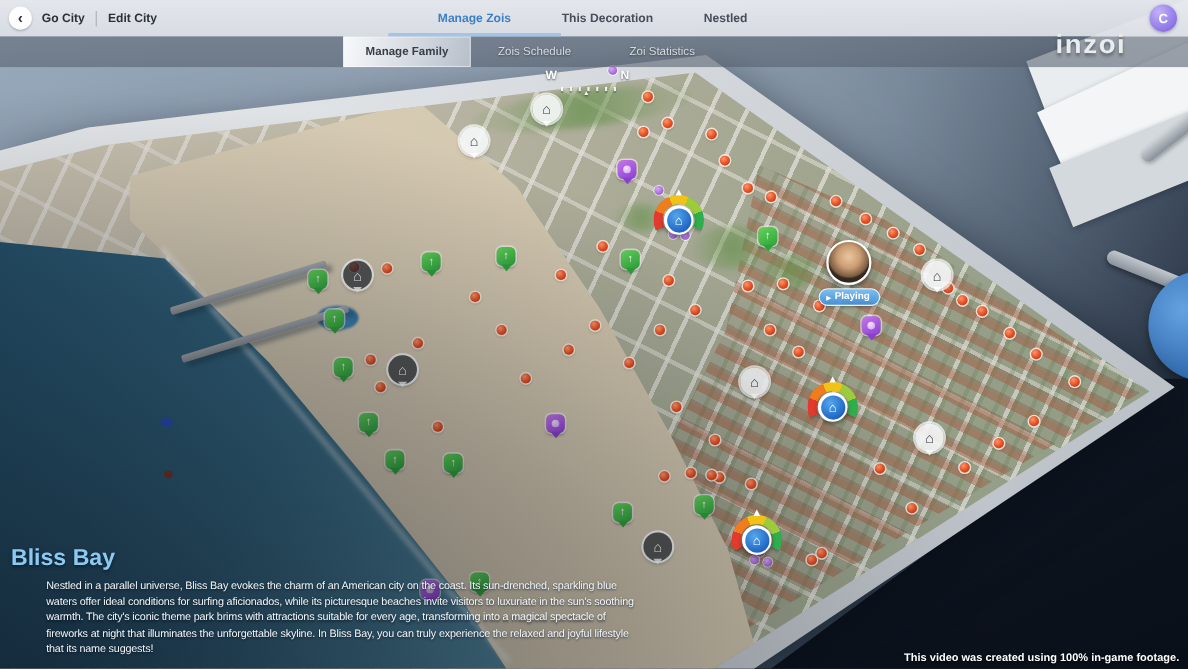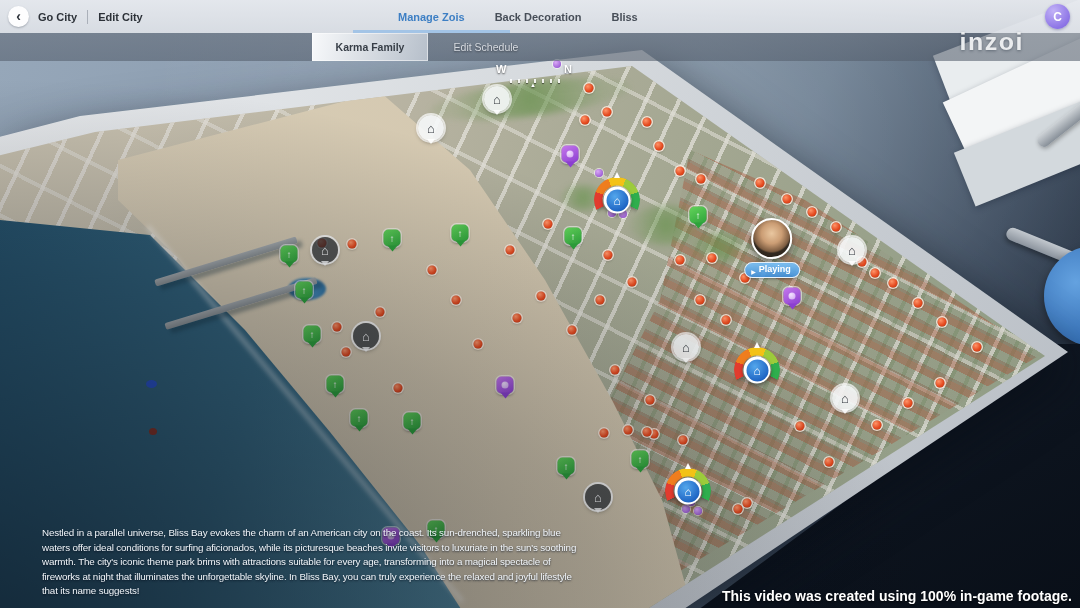--- a/index.html
+++ b/index.html
@@ -125,21 +125,21 @@
   .top-bar{position:absolute;left:0;top:0;width:1080px;height:33px;z-index:10;
     background:linear-gradient(180deg,rgba(230,233,238,0.97),rgba(219,223,229,0.95));
     display:flex;align-items:center;}
   .tb-left{display:flex;align-items:center;gap:10px;padding-left:8px;}
   .back-btn{display:flex;align-items:center;gap:9px;cursor:pointer;}
   .back-circle{width:21px;height:21px;border-radius:50%;background:#fdfdfe;box-shadow:0 1px 2px rgba(60,70,85,.35);
     display:flex;align-items:center;justify-content:center;color:#2d323a;font-size:14px;font-weight:bold;padding-bottom:2px;box-sizing:border-box;}
   .back-label,.edit-city{font-size:11px;font-weight:bold;color:#2c3138;}
   .edit-city{cursor:pointer;}
   .tb-divider{width:1px;height:14px;background:#aab0b9;}
-  .tb-tabs{position:absolute;left:398px;top:0;height:33px;display:flex;align-items:center;gap:30px;}
+  .tb-tabs{position:absolute;left:398px;top:0;height:33px;display:flex;align-items:center;gap:46px;}
   .tb-tab{position:relative;font-size:11px;font-weight:600;color:#474e58;height:33px;display:flex;align-items:center;cursor:pointer;}
   .tb-tab.active{color:#3d7fc4;}
   .tb-tab.active::after{content:"";position:absolute;left:-45px;right:-45px;bottom:0;height:3px;background:#a3c4e6;}
   .profile-badge{position:absolute;right:10px;top:4px;width:25px;height:25px;border-radius:50%;cursor:pointer;
     background:radial-gradient(circle at 34% 28%,#c2b2f7,#8d75e6 70%,#7a62d8);box-shadow:0 1px 3px rgba(60,60,120,.4);
     display:flex;align-items:center;justify-content:center;color:#fff;font-size:12px;font-weight:bold;}
 
   
   .sub-bar{position:absolute;left:0;top:33px;width:1080px;height:28px;z-index:9;
     background:linear-gradient(180deg,rgba(99,108,121,0.62),rgba(84,94,108,0.58));}
@@ -148,21 +148,21 @@
     font-size:10.5px;color:#d6dae0;text-shadow:0 1px 2px rgba(0,0,0,.45);}
   .sub-tab.active{background:linear-gradient(100deg,rgba(253,254,255,0.96),rgba(202,210,220,0.78));
     color:#373e47;font-weight:bold;text-shadow:none;box-shadow:inset 0 0 0 1px rgba(255,255,255,0.5);}
   .brand-logo{position:absolute;right:56px;top:27px;z-index:11;font-size:25px;font-weight:800;color:#eaecee;
     letter-spacing:1.5px;transform:scaleY(0.95);text-shadow:0 2px 3px rgba(20,30,45,0.4);}
 
   
   .city-info{position:absolute;left:10px;bottom:9px;width:578px;z-index:8;}
   .city-title{font-size:21px;font-weight:bold;color:#8ccaf2;text-shadow:0 1px 3px rgba(0,20,45,.65);margin-bottom:6px;}
   .city-desc{font-size:9.8px;line-height:14.6px;letter-spacing:-0.15px;color:#f2f6fa;text-shadow:0 1px 2px rgba(0,12,28,.75);margin-left:32px;}
-  .footer-note{position:absolute;right:8px;bottom:4px;z-index:8;font-size:14px;font-weight:bold;color:#fff;
+  .footer-note{position:absolute;right:8px;bottom:4px;z-index:8;font-size:10px;font-weight:bold;color:#fff;
     text-shadow:0 1px 2px rgba(0,0,0,.7);}
 </style>
 </head>
 <body>
 
 <div class="scene">
 
   <div class="desk-base"></div>
   <div class="desk-sheen"></div>
   <div class="paper p1"></div>
@@ -383,37 +383,39 @@
     <div class="tb-left">
       <div class="back-btn">
         <span class="back-circle">‹</span>
         <span class="back-label">Go City</span>
       </div>
       <span class="tb-divider"></span>
       <span class="edit-city">Edit City</span>
     </div>
     <nav class="tb-tabs">
       <div class="tb-tab active">Manage Zois</div>
-      <div class="tb-tab">Back Decoration</div>
-      <div class="tb-tab">Bliss</div>
+      <div class="tb-tab">This Decoration</div>
+      <div class="tb-tab">Nestled</div>
     </nav>
     <div class="profile-badge">
       <span>C</span>
     </div>
   </header>
 
   <div class="sub-bar">
     <div class="sub-tabs">
-      <div class="sub-tab active">Karma Family</div>
-      <div class="sub-tab">Edit Schedule</div>
+      <div class="sub-tab active">Manage Family</div>
+      <div class="sub-tab">Zois Schedule</div>
+      <div class="sub-tab">Zoi Statistics</div>
     </div>
   </div>
   <div class="brand-logo">inzoi</div>
 
   <div class="bottom-vignette"></div>
 
   <div class="city-info">
+    <div class="city-title">Bliss Bay</div>
     <div class="city-desc">Nestled in a parallel universe, Bliss Bay evokes the charm of an American city on the coast. Its sun-drenched, sparkling blue waters offer ideal conditions for surfing aficionados, while its picturesque beaches invite visitors to luxuriate in the sun's soothing warmth. The city's iconic theme park brims with attractions suitable for every age, transforming into a magical spectacle of fireworks at night that illuminates the unforgettable skyline. In Bliss Bay, you can truly experience the relaxed and joyful lifestyle that its name suggests!</div>
   </div>
 
   <div class="footer-note">This video was created using 100% in-game footage.</div>
 
 </div>
 
 </body></html>

